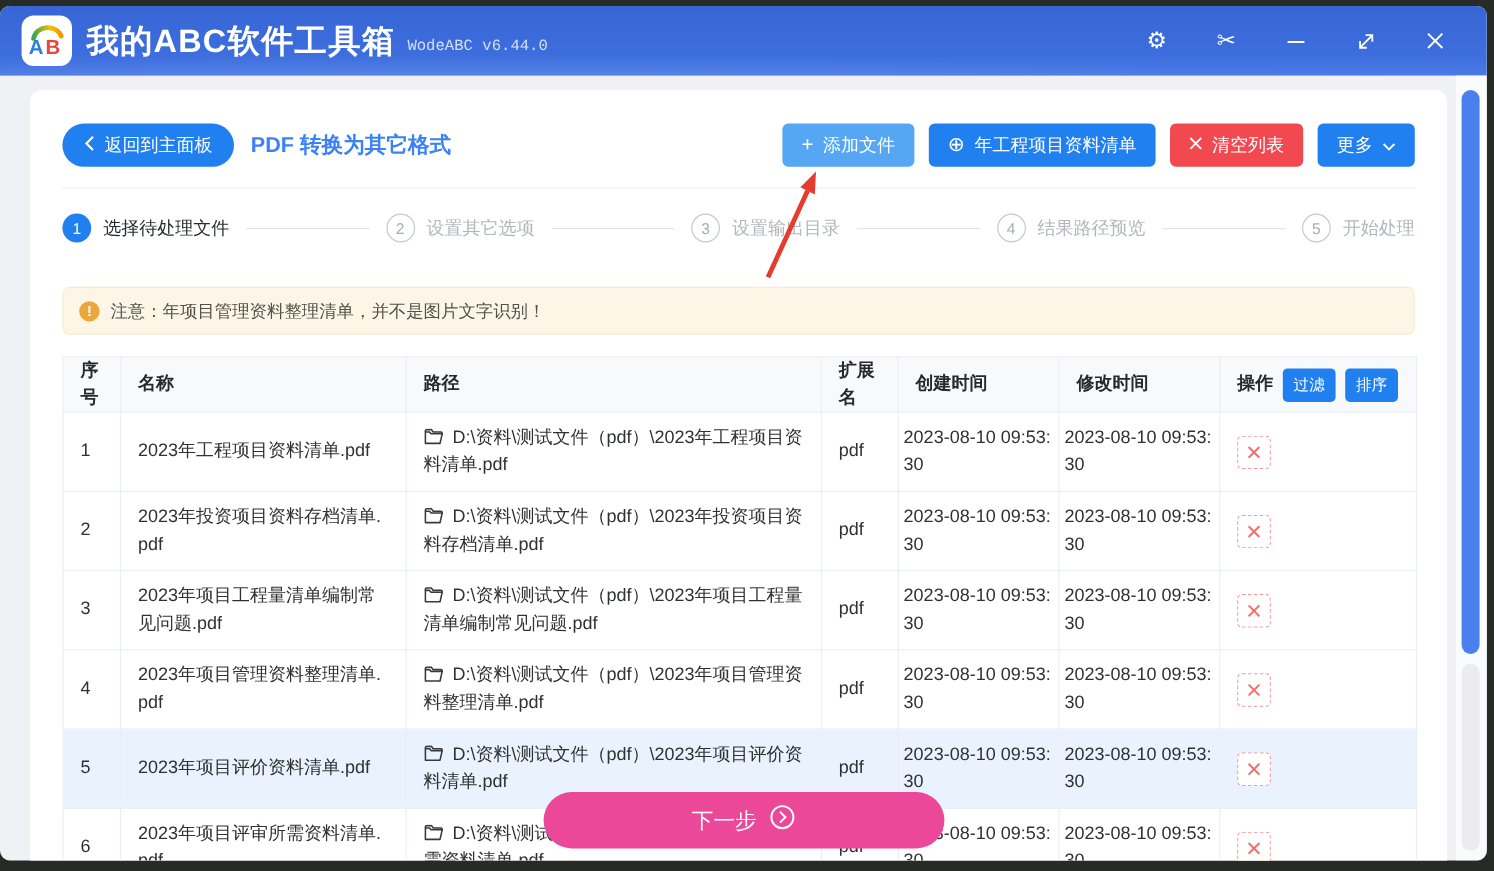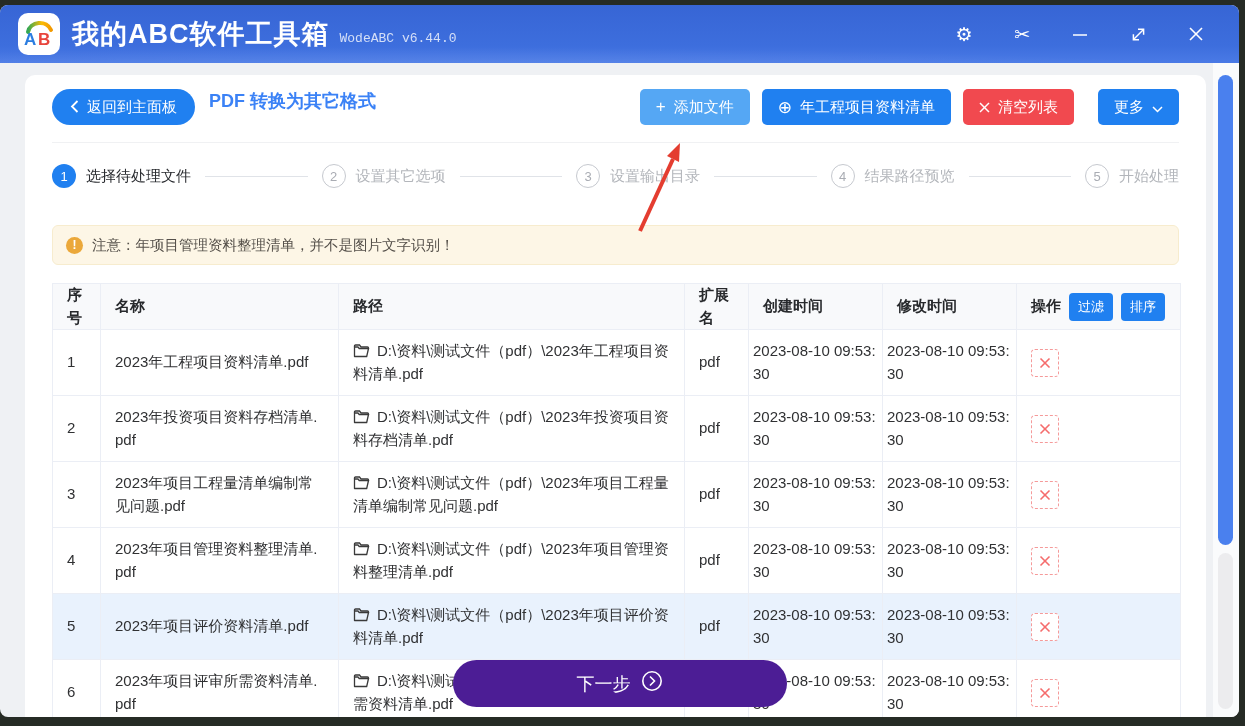--- a/index.html
+++ b/index.html
@@ -29,30 +29,30 @@
   .content{position:relative;height:654px;}
 
   .scroll-gutter{position:absolute;top:0;right:0;width:26px;height:100%;background:#fafbfc;}
   .scroll-thumb{position:absolute;top:12px;right:6px;width:15px;height:470px;border-radius:8px;background:#4a80ee;}
   .scroll-track-rest{position:absolute;top:490px;right:6px;bottom:8px;width:15px;border-radius:8px;background:#ececee;}
 
   .card{position:absolute;left:25px;right:33px;top:12px;bottom:-40px;
     background:#fff;border-radius:10px;padding:0 27px;}
 
   
-  .toolbar{display:flex;align-items:flex-start;padding-top:14px;}
+  .toolbar{display:flex;align-items:center;padding-top:28px;}
   .btn{display:flex;align-items:center;justify-content:center;gap:8px;height:36px;
     color:#fff;font-size:15px;border:none;border-radius:5px;padding:0 16px;cursor:pointer;
     font-family:inherit;white-space:nowrap;}
   .btn-back{background:#2080f0;border-radius:18px;padding:0 18px;}
   .page-title{font-size:18px;font-weight:700;color:#3b82f6;margin-left:14px;}
   .toolbar-spacer{flex:1;}
   .btn-add{background:#55a7f4;margin-right:12px;}
   .btn-import{background:#2080f0;margin-right:12px;}
-  .btn-clear{background:#f1494f;margin-right:24px;}
+  .btn-clear{background:#f1494f;margin-right:12px;font-family:Liberation Mono, monospace;}
   .btn-more{background:#2080f0;}
   .glyph{font-family:"DejaVu Sans",sans-serif;}
   .plus-glyph{font-size:17px;font-weight:400;}
 
   .divider{border-top:1px solid #f0f1f3;margin-top:17px;}
 
   
   .steps{display:flex;align-items:center;padding:21px 0;}
   .step{display:flex;align-items:center;gap:10px;flex:none;}
   .step-circle{width:24px;height:24px;border-radius:50%;display:flex;align-items:center;
@@ -81,21 +81,21 @@
   .th-ops{display:flex;align-items:center;gap:8px;}
   .mini-btn{background:#2080f0;color:#fff;font-size:13px;padding:5px 9px;border:none;
     border-radius:4px;cursor:pointer;font-family:inherit;white-space:nowrap;}
   .folder-icon{display:inline-block;vertical-align:-2px;margin-right:7px;}
   .del-btn{width:28px;height:28px;border:1px dashed #f59a9a;border-radius:4px;background:#fff;
     display:flex;align-items:center;justify-content:center;cursor:pointer;}
   .cell-date{padding:10px 4px;}
 
   
   .next-btn{position:absolute;left:50%;transform:translateX(-50%);bottom:10px;
-    width:334px;height:47px;border:none;border-radius:24px;background:#4c1d95;color:#fff;
+    width:334px;height:47px;border:none;border-radius:24px;background:#ec4899;color:#fff;
     font-size:18px;display:flex;align-items:center;justify-content:center;gap:10px;
     cursor:pointer;z-index:6;font-family:inherit;}
 
   
   .anno-arrow{position:absolute;left:628px;top:75px;width:70px;height:100px;z-index:7;pointer-events:none;}
 </style>
 </head>
 <body>
 
 <div class="window">

